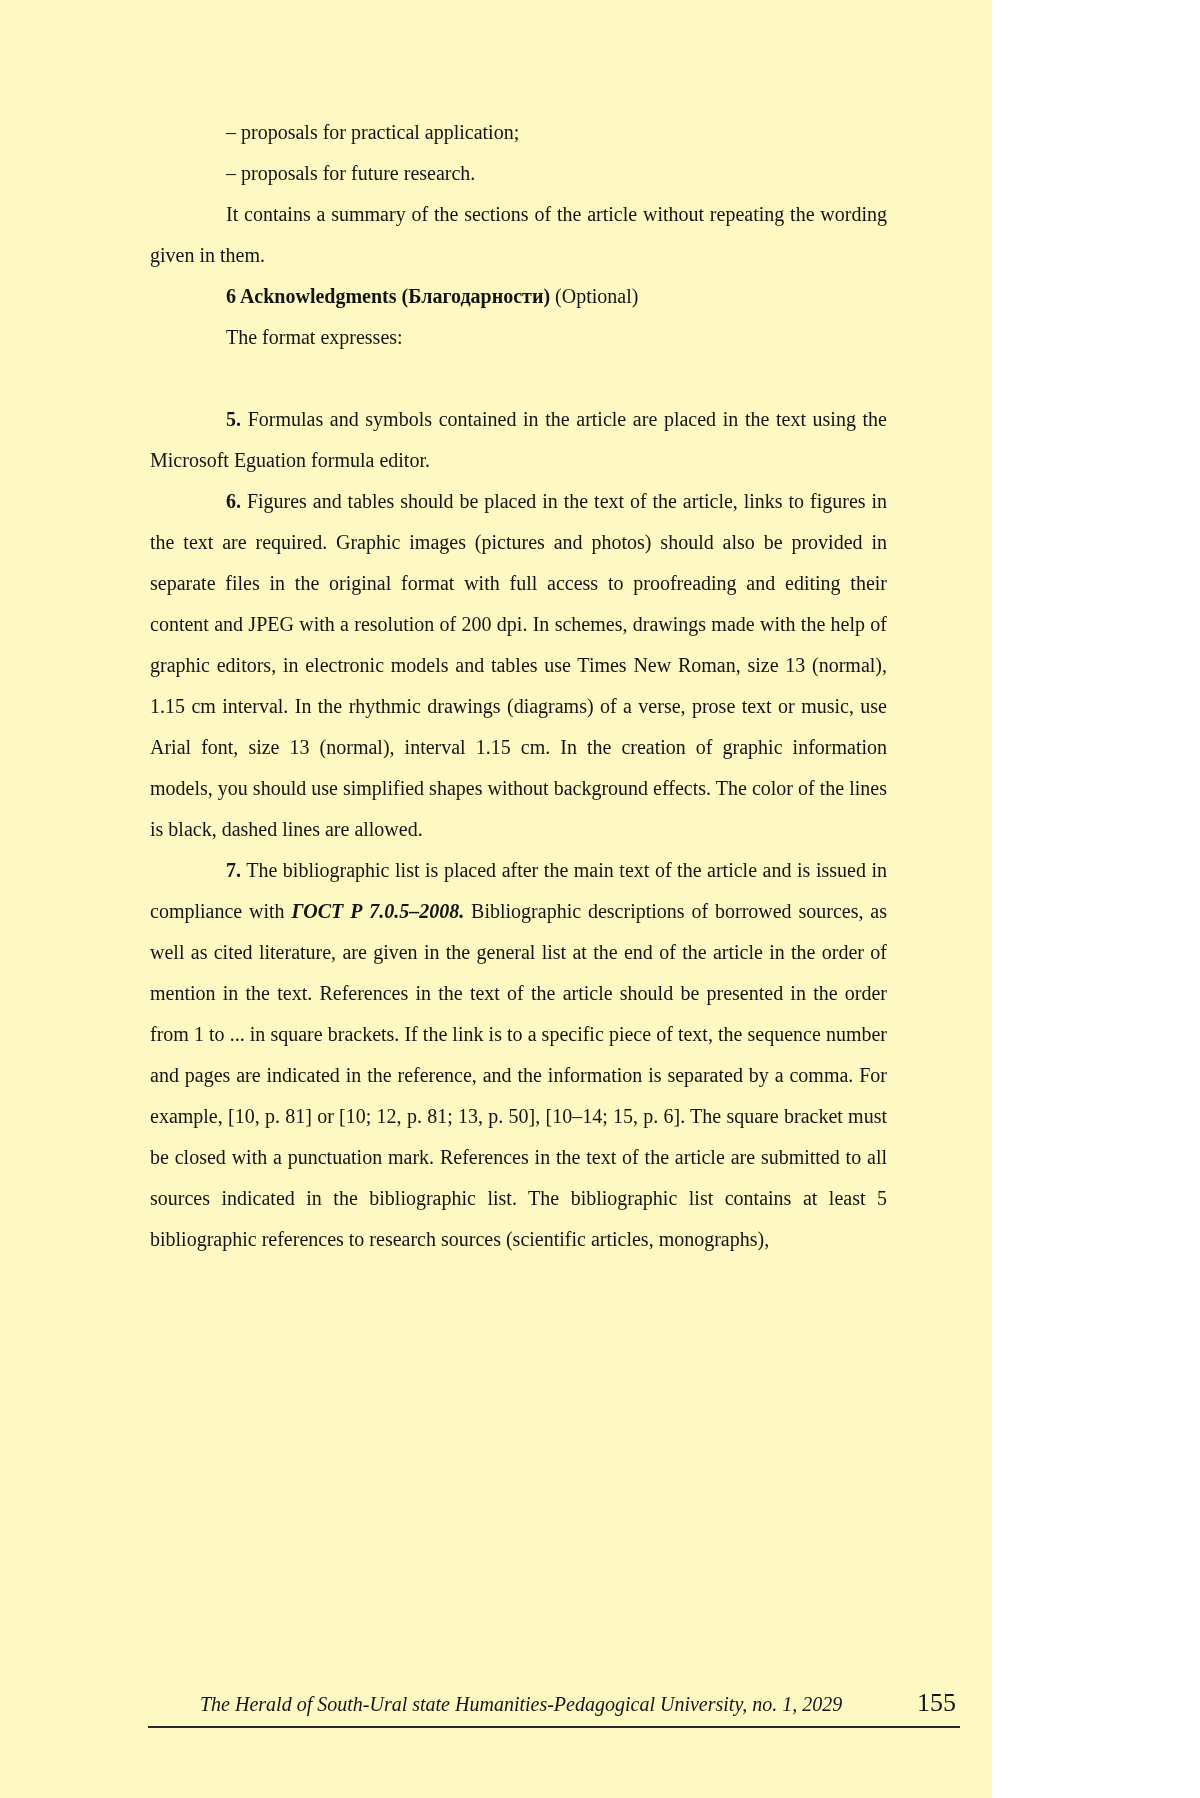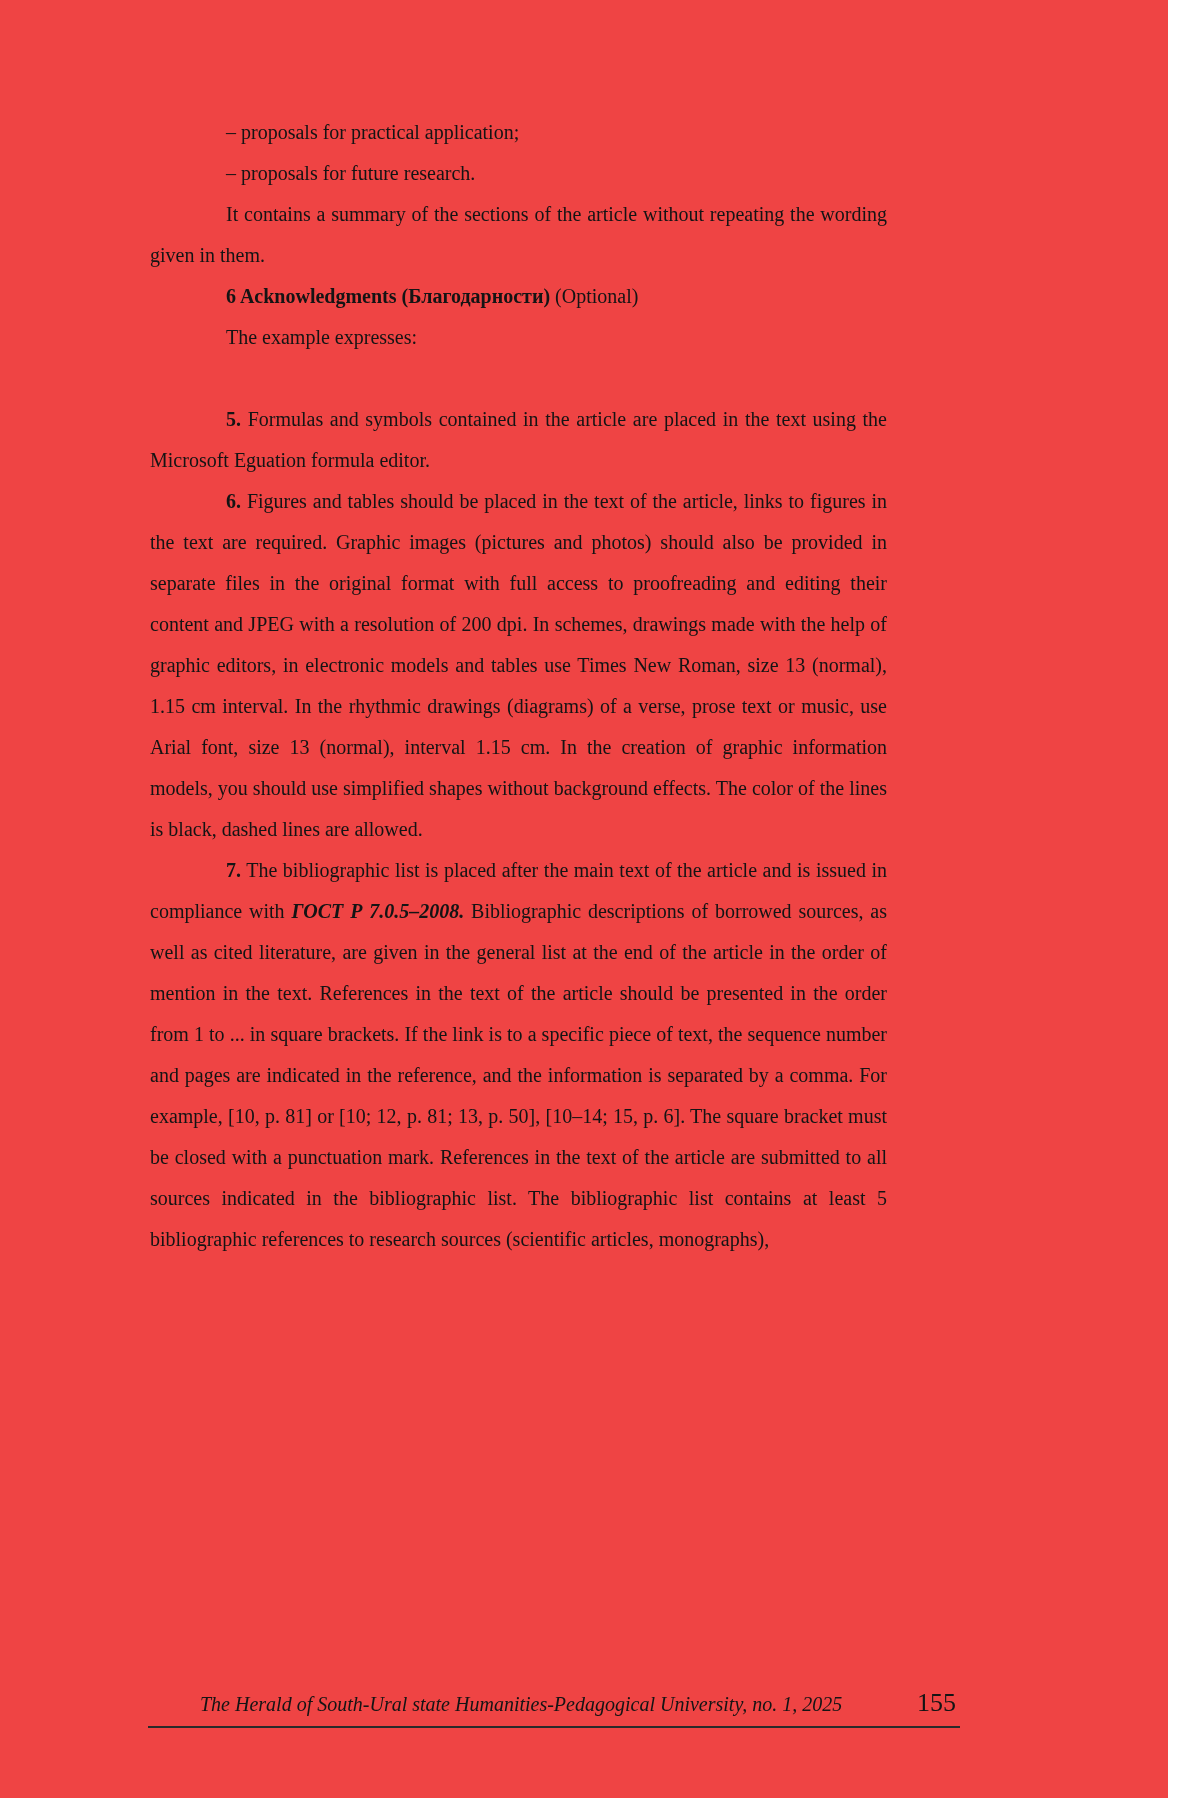--- a/index.html
+++ b/index.html
@@ -2,23 +2,23 @@
 <html><head>
 <meta charset="utf-8">
 <style>
   html, body {
     margin: 0;
     padding: 0;
     background: #ffffff;
   }
   .page {
     position: relative;
-    width: 1168px;
+    width: 992px;
     height: 1798px;
-    background: #ef4444;
+    background: #fef9c3;
     color: #141414;
     font-family: "Liberation Serif", "DejaVu Serif", serif;
     overflow: hidden;
   }
   .content {
     position: absolute;
     left: 150px;
     top: 112px;
     width: 737px;
   }
@@ -78,27 +78,27 @@
   <div class="content">
 
     <p class="line">– proposals for practical application;</p>
     <p class="line">– proposals for future research.</p>
 
 
     <p class="para">It contains a summary of the sections of the article without repeating the wording given in them.</p>
 
     <p class="line"><span class="bold">6 Acknowledgments (Благодарности)</span><span> (Optional)</span></p>
 
-    <p class="line">The example expresses:</p>
+    <p class="line">The format expresses:</p>
 
     <p class="para spaced"><span class="bold">5.</span><span> Formulas and symbols contained in the article are placed in the text using the Microsoft Eguation formula editor.</span></p>
 
     <p class="para"><span class="bold">6.</span><span> Figures and tables should be placed in the text of the article, links to figures in the text are required. Graphic images (pictures and photos) should also be provided in separate files in the original format with full access to proofreading and editing their content and JPEG with a resolution of 200 dpi. In schemes, drawings made with the help of graphic editors, in electronic models and tables use Times New Roman, size 13 (normal), 1.15 cm interval. In the rhythmic drawings (diagrams) of a verse, prose text or music, use Arial font, size 13 (normal), interval 1.15 cm. In the creation of graphic information models, you should use simplified shapes without background effects. The color of the lines is black, dashed lines are allowed.</span></p>
 
     <p class="para"><span class="bold">7.</span><span> The bibliographic list is placed after the main text of the article and is issued in compliance with </span><span class="bolditalic">ГОСТ Р 7.0.5–2008.</span><span> Bibliographic descriptions of borrowed sources, as well as cited literature, are given in the general list at the end of the article in the order of mention in the text. References in the text of the article should be presented in the order from 1 to ... in square brackets. If the link is to a specific piece of text, the sequence number and pages are indicated in the reference, and the information is separated by a comma. For example, [10, p. 81] or [10; 12, p. 81; 13, p. 50], [10–14; 15, p. 6]. The square bracket must be closed with a punctuation mark. References in the text of the article are submitted to all sources indicated in the bibliographic list. The bibliographic list contains at least 5 bibliographic references to research sources (scientific articles, monographs),</span></p>
 
   </div>
 
   <div class="footer">
-    <span class="journal">The Herald of South-Ural state Humanities-Pedagogical University, no. 1, 2025</span>
+    <span class="journal">The Herald of South-Ural state Humanities-Pedagogical University, no. 1, 2029</span>
     <span class="page-number">155</span>
   </div>
 </div>
 
 </body></html>

